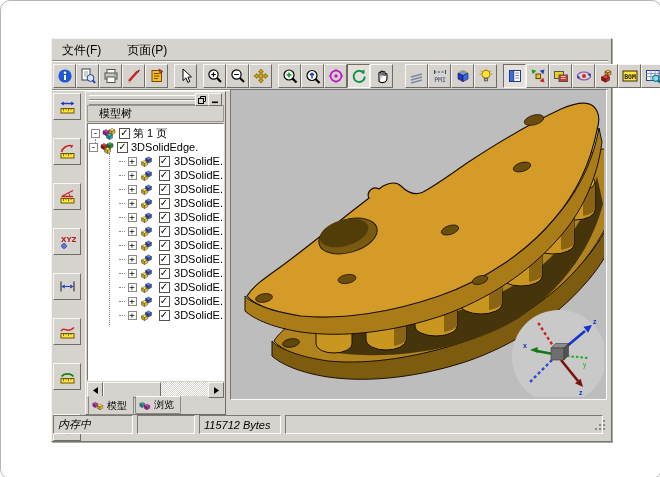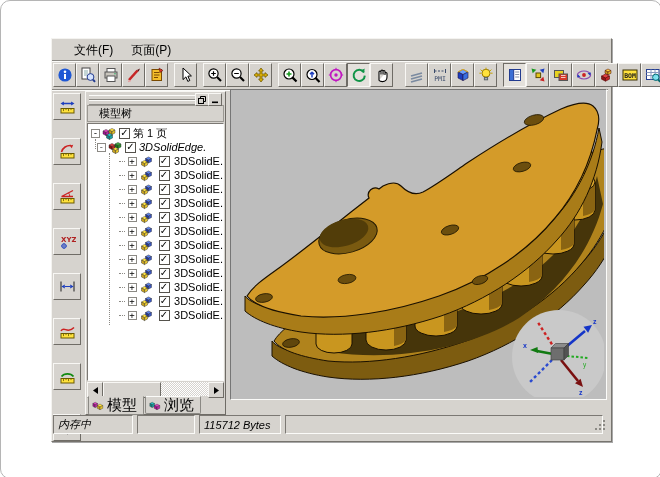--- a/index.html
+++ b/index.html
@@ -6,63 +6,63 @@
   #canvas{position:relative;width:660px;height:477px;background:#fff;border:1px solid #b5b5b5;border-radius:10px;overflow:hidden;
     font-family:"Liberation Sans","DejaVu Sans",sans-serif;font-size:11px;color:#000;-webkit-font-smoothing:none;}
   .abs{position:absolute;}
   
   #win{left:50px;top:37px;width:559px;height:402px;background:#d6d3ce;
     border:1px solid;border-color:#f4f3f0 #77746e #77746e #f4f3f0;box-shadow:1px 1px 0 #a8a8a8;}
   .raised{border:1px solid;border-color:#f8f7f4 #6f6c66 #6f6c66 #f8f7f4;background:#d6d3ce;}
   .sunken{border:1px solid;border-color:#7b7873 #fbfbf9 #fbfbf9 #7b7873;background:#fff;}
   .pressed{border:1px solid;border-color:#6f6c66 #f8f7f4 #f8f7f4 #6f6c66 !important;background:#e4e1dc !important;}
   
-  #menubar{left:64px;top:39px;width:554px;height:20px;display:flex;align-items:center;font-size:12px;}
+  #menubar{left:52px;top:39px;width:554px;height:20px;display:flex;align-items:center;font-size:12px;gap:8px;}
   .menu-item{padding:2px 9px;cursor:default;}
   #menudiv{left:51px;top:59px;width:556px;height:0;border-top:1px solid #8b8984;border-bottom:1px solid #fbfbf9;}
   
-  #toolbar{left:52px;top:62px;width:556px;height:25px;display:flex;}
+  #toolbar{left:52px;top:62px;width:556px;height:25px;display:flex;align-items:center;}
   .tbtn{width:21px;height:22px;flex:0 0 auto;display:flex;align-items:center;justify-content:center;}
   .tbtn svg{width:16px;height:16px;}
   .tb-sep{width:6px;height:22px;flex:0 0 auto;}
   #tbdiv{left:51px;top:88px;width:556px;height:0;border-top:1px solid #8b8984;border-bottom:1px solid #fbfbf9;}
   
   #ltoolbar{left:52px;top:92px;width:30px;display:flex;flex-direction:column;gap:18px;}
   .lbtn{width:26px;height:25px;display:flex;align-items:center;justify-content:center;}
   .lbtn svg{width:17px;height:17px;}
   
   #panel{left:84px;top:90px;width:139px;height:322px;display:flex;flex-direction:column;}
   #panel-header{height:13px;position:relative;}
   .grip{position:absolute;left:3px;top:3px;width:108px;height:3px;border-top:1px solid #fbfbf9;border-bottom:1px solid #8b8984;}
   .grip2{top:8px;}
   .ph-btn{position:absolute;top:1px;width:12px;height:11px;display:flex;align-items:center;justify-content:center;}
   #ph-float{right:16px;}#ph-hide{right:3px;}
   #panel-caption{height:15px;margin:0 1px;border:1px solid #9b9892;background:#d6d3ce;display:flex;align-items:center;padding-left:11px;font-size:11px;}
   #tree{flex:1;margin:1px;background:#fff;overflow:hidden;position:relative;padding-top:2px;}
   .trow{height:14px;display:flex;align-items:center;white-space:nowrap;position:relative;}
-  .indent1{padding-left:3px;}.indent2{padding-left:9px;font-style:italic;}.indent3{padding-left:31px;justify-content:space-between;}
+  .indent1{padding-left:3px;}.indent2{padding-left:1px;}.indent3{padding-left:31px;justify-content:space-between;}
   .expander{width:9px;height:9px;box-sizing:border-box;border:1px solid #8b8984;background:#fff;flex:0 0 auto;
     display:flex;align-items:center;justify-content:center;font-size:9px;line-height:7px;margin-right:2px;font-family:"DejaVu Sans Mono",monospace;}
   .expander.minus::before{content:"-";}
   .expander.plus::before{content:"+";}
   .titem{width:15px;height:13px;flex:0 0 auto;margin-right:2px;}
   .cbx{width:11px;height:11px;box-sizing:border-box;border:1px solid #55524c;background:#fff;flex:0 0 auto;margin-right:3px;
     display:flex;align-items:center;justify-content:center;font-size:10px;line-height:10px;}
   .cbx.checked::before{content:"\2713";font-weight:bold;}
   .tlabel{font-size:11px;}
   .stub{width:6px;height:0;border-top:1px dotted #8b8984;margin-right:1px;flex:0 0 auto;}
   .vline{position:absolute;border-left:1px dotted #8b8984;width:0;}
   
   #tree-hscroll{height:14px;margin:0 1px;background:repeating-conic-gradient(#fff 0% 25%,#d6d3ce 0% 50%) 0 0/2px 2px;display:flex;}
   .sb-btn{width:14px;height:14px;display:flex;align-items:center;justify-content:center;font-size:7px;flex:0 0 auto;}
   .sb-thumb{width:56px;height:14px;flex:0 0 auto;}
   .sb-fill{flex:1;}
   
   #panel-tabs{height:18px;display:flex;align-items:flex-start;padding-left:2px;gap:1px;}
-  .ptab{height:16px;display:flex;align-items:center;gap:3px;padding:0 6px 0 3px;font-size:15px;
+  .ptab{height:16px;display:flex;align-items:center;gap:3px;padding:0 6px 0 3px;font-size:10px;
     border:1px solid #8b8984;border-top:1px solid #fbfbf9;background:#d6d3ce;border-radius:0 0 2px 2px;}
   .ptab.active{height:17px;border-top:1px solid #d6d3ce;}
   .ptab svg{width:12px;height:11px;}
   
   #viewport{left:229px;top:88px;width:375px;height:309px;background:#bdbdbd;
     border:1px solid;border-color:#767676 #fbfbf9 #fbfbf9 #767676;}
   #viewport svg{position:absolute;left:0;top:0;}
   
   .scell{top:414px;height:19px;display:flex;align-items:center;padding-left:4px;font-size:11px;
     border:1px solid;border-color:#7b7873 #fbfbf9 #fbfbf9 #7b7873;background:#d6d3ce;box-sizing:border-box;font-style:italic;}

